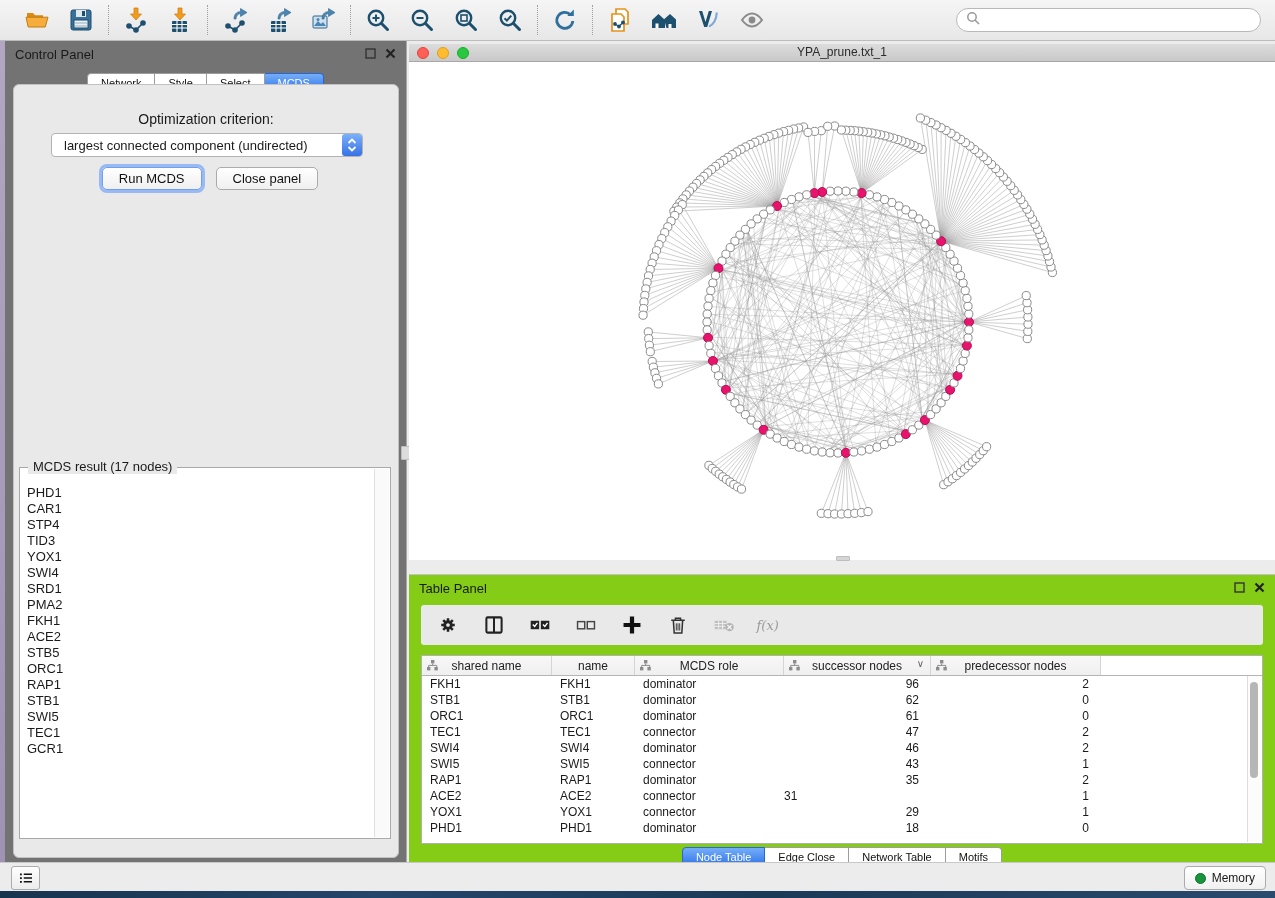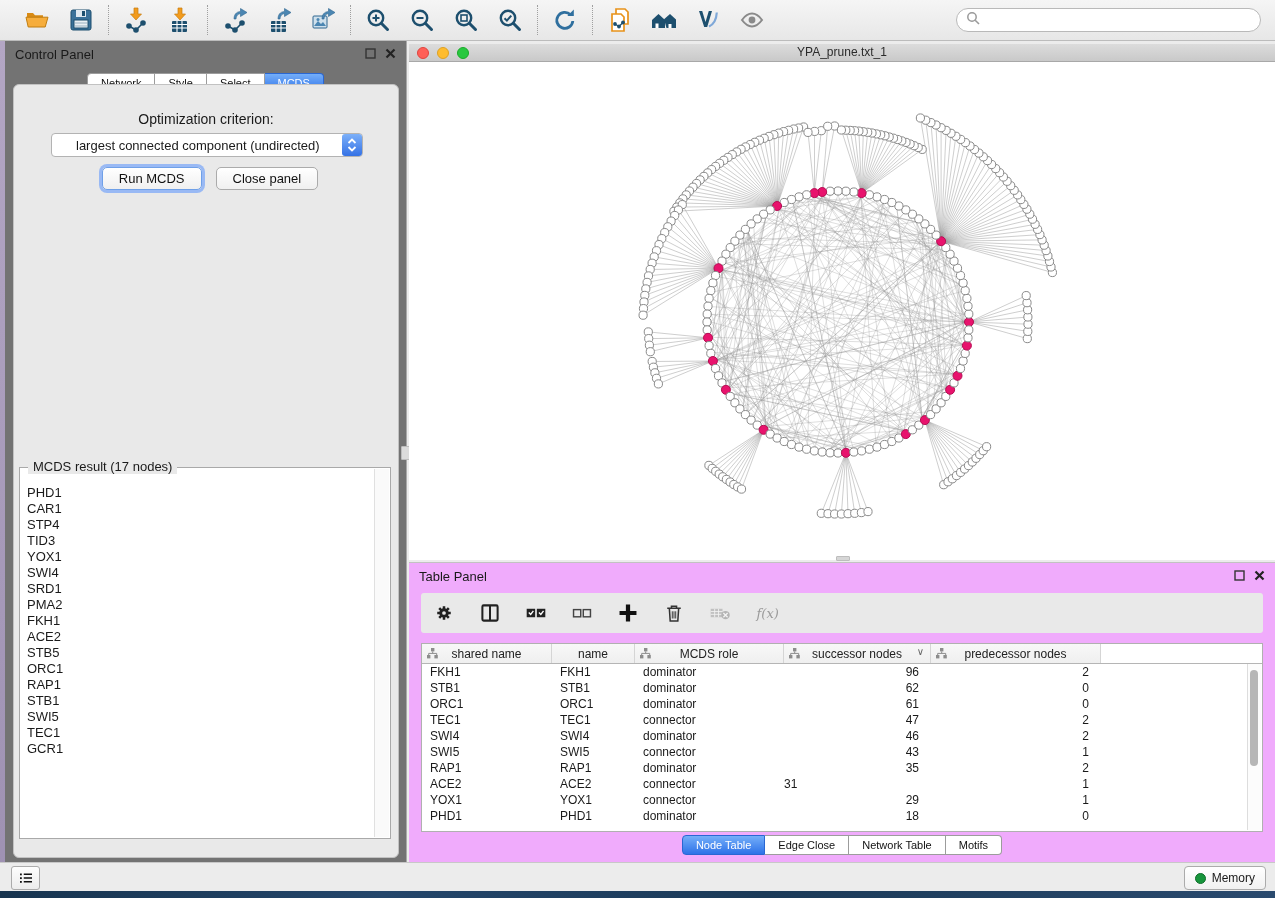--- a/index.html
+++ b/index.html
@@ -22,43 +22,43 @@
   .panel-title-row{position:absolute;left:0;top:0;right:0;height:26px;display:flex;align-items:center;padding:0 10px;box-sizing:border-box;font-size:13px;}
   .win-btns{margin-left:auto;display:flex;align-items:center;gap:9px;}
   .cp-tabs{position:absolute;left:0;top:32px;width:100%;display:flex;justify-content:center;}
   .seg{display:inline-flex;}
   .seg .tab{font-size:11px;padding:3px 13px;background:#fff;border:1px solid #9c9c9c;border-left:none;color:#111;cursor:default;}
   .seg .tab:first-child{border-left:1px solid #9c9c9c;border-radius:4px 0 0 4px;}
   .seg .tab:last-child{border-radius:0 4px 4px 0;}
   .seg .tab.active{background:linear-gradient(#74aef9,#2e72e8);border-color:#2a67d2;color:#fff;}
   .cp-box{position:absolute;left:8px;top:43px;width:386px;height:774px;border:1px solid #c2c2c2;border-radius:6px;background:#e9e9e9;box-sizing:border-box;}
   .opt-label{position:absolute;left:0;top:26px;width:100%;text-align:center;font-size:14px;}
-  .criterion{position:absolute;left:37px;top:48px;width:312px;height:24px;background:#fff;border:1px solid #b3b3b3;border-radius:4px;display:flex;align-items:center;box-sizing:border-box;font-size:13px;padding-left:24px;}
+  .criterion{position:absolute;left:37px;top:48px;width:312px;height:24px;background:#fff;border:1px solid #b3b3b3;border-radius:4px;display:flex;align-items:center;box-sizing:border-box;font-size:13px;padding-left:12px;}
   .criterion .stepper{margin-left:auto;width:20px;height:22px;border-radius:3px;background:linear-gradient(#7cb0f9,#3572e5);display:flex;flex-direction:column;align-items:center;justify-content:center;gap:1px;}
   .btn-row{position:absolute;left:4px;top:82px;width:100%;display:flex;justify-content:center;gap:14px;}
   .mac-btn{font-size:13px;font-family:inherit;background:linear-gradient(#ffffff,#f0f0f0);border:1px solid #ababab;border-radius:5px;padding:3px 16px;color:#111;}
   .mac-btn.focused{box-shadow:0 0 0 3px rgba(110,160,250,.65);border-color:#6fa0e8;}
   .result-group{position:absolute;left:5px;top:382px;width:372px;height:372px;border:1px solid #a9a9a9;background:#fff;box-sizing:border-box;}
   .result-legend{position:absolute;left:8px;top:-9px;background:#e9e9e9;padding:0 5px;font-size:13px;}
   .result-list{position:absolute;left:1px;top:10px;right:16px;bottom:1px;overflow:hidden;font-size:13px;line-height:16px;padding:7px 0 0 6px;}
   .result-scroll{position:absolute;top:1px;right:1px;bottom:1px;width:14px;background:#fafafa;border-left:1px solid #e0e0e0;}
 
   
   .net-titlebar{position:absolute;left:409px;top:44px;width:866px;height:18px;background:linear-gradient(#dcdcdc,#c9c9c9);border-bottom:1px solid #a8a8a8;box-sizing:border-box;}
   .traffic{position:absolute;top:3px;left:8px;display:flex;gap:8px;}
   .light{width:12px;height:12px;border-radius:50%;box-sizing:border-box;}
   .net-title{position:absolute;left:0;top:1px;width:100%;text-align:center;font-size:12px;color:#2b2b2b;}
   .net-canvas{position:absolute;left:409px;top:62px;width:866px;height:498px;background:#fff;}
   .h-grip{position:absolute;left:836px;top:556px;width:14px;height:5px;background:#d6d6d6;border:1px solid #bdbdbd;box-sizing:border-box;border-radius:1px;}
   .v-grip{position:absolute;left:401px;top:446px;width:9px;height:14px;background:#dcdcdc;border:1px solid #bdbdbd;box-sizing:border-box;border-radius:1px;}
 
   
-  .table-panel{position:absolute;left:409px;top:562px;width:866px;height:300px;background:#f0abfc;border-top:1px solid #c2c2c2;box-sizing:border-box;}
+  .table-panel{position:absolute;left:409px;top:574px;width:866px;height:300px;background:#84cc16;border-top:1px solid #c2c2c2;box-sizing:border-box;}
   .tp-toolbar{position:absolute;left:12px;top:30px;right:12px;height:40px;background:#e9e9e9;border-radius:3px;display:flex;align-items:center;gap:20px;padding-left:12px;box-sizing:border-box;}
-  .tp-btn{width:26px;height:26px;display:flex;align-items:center;justify-content:flex-start;}
+  .tp-btn{width:26px;height:26px;display:flex;align-items:center;justify-content:flex-end;}
   .node-table{position:absolute;left:12px;top:80px;width:842px;height:189px;background:#fff;border:1px solid #b0b0b0;box-sizing:border-box;overflow:hidden;}
   .thead{display:flex;height:19px;border-bottom:1px solid #b5b5b5;background:#f3f3f3;}
   .th{position:relative;display:flex;align-items:center;justify-content:center;font-size:12px;color:#222;border-right:1px solid #d5d5d5;box-sizing:border-box;background:linear-gradient(#f8f8f8,#efefef);}
   .th .tree-ic{position:absolute;left:5px;top:4px;}
   .th .sort{position:absolute;right:6px;top:2px;color:#666;font-size:10px;}
   .th-fill{flex:1;background:#fff;}
   .tr{display:flex;height:16px;align-items:center;}
   .td{font-size:12px;box-sizing:border-box;overflow:hidden;white-space:nowrap;}
   .tbl-scroll{position:absolute;right:1px;top:20px;bottom:1px;width:13px;background:#fcfcfc;border-left:1px solid #ddd;}
   .tbl-thumb{position:absolute;left:2px;top:6px;width:8px;height:96px;border-radius:4px;background:#b6b6b6;}

